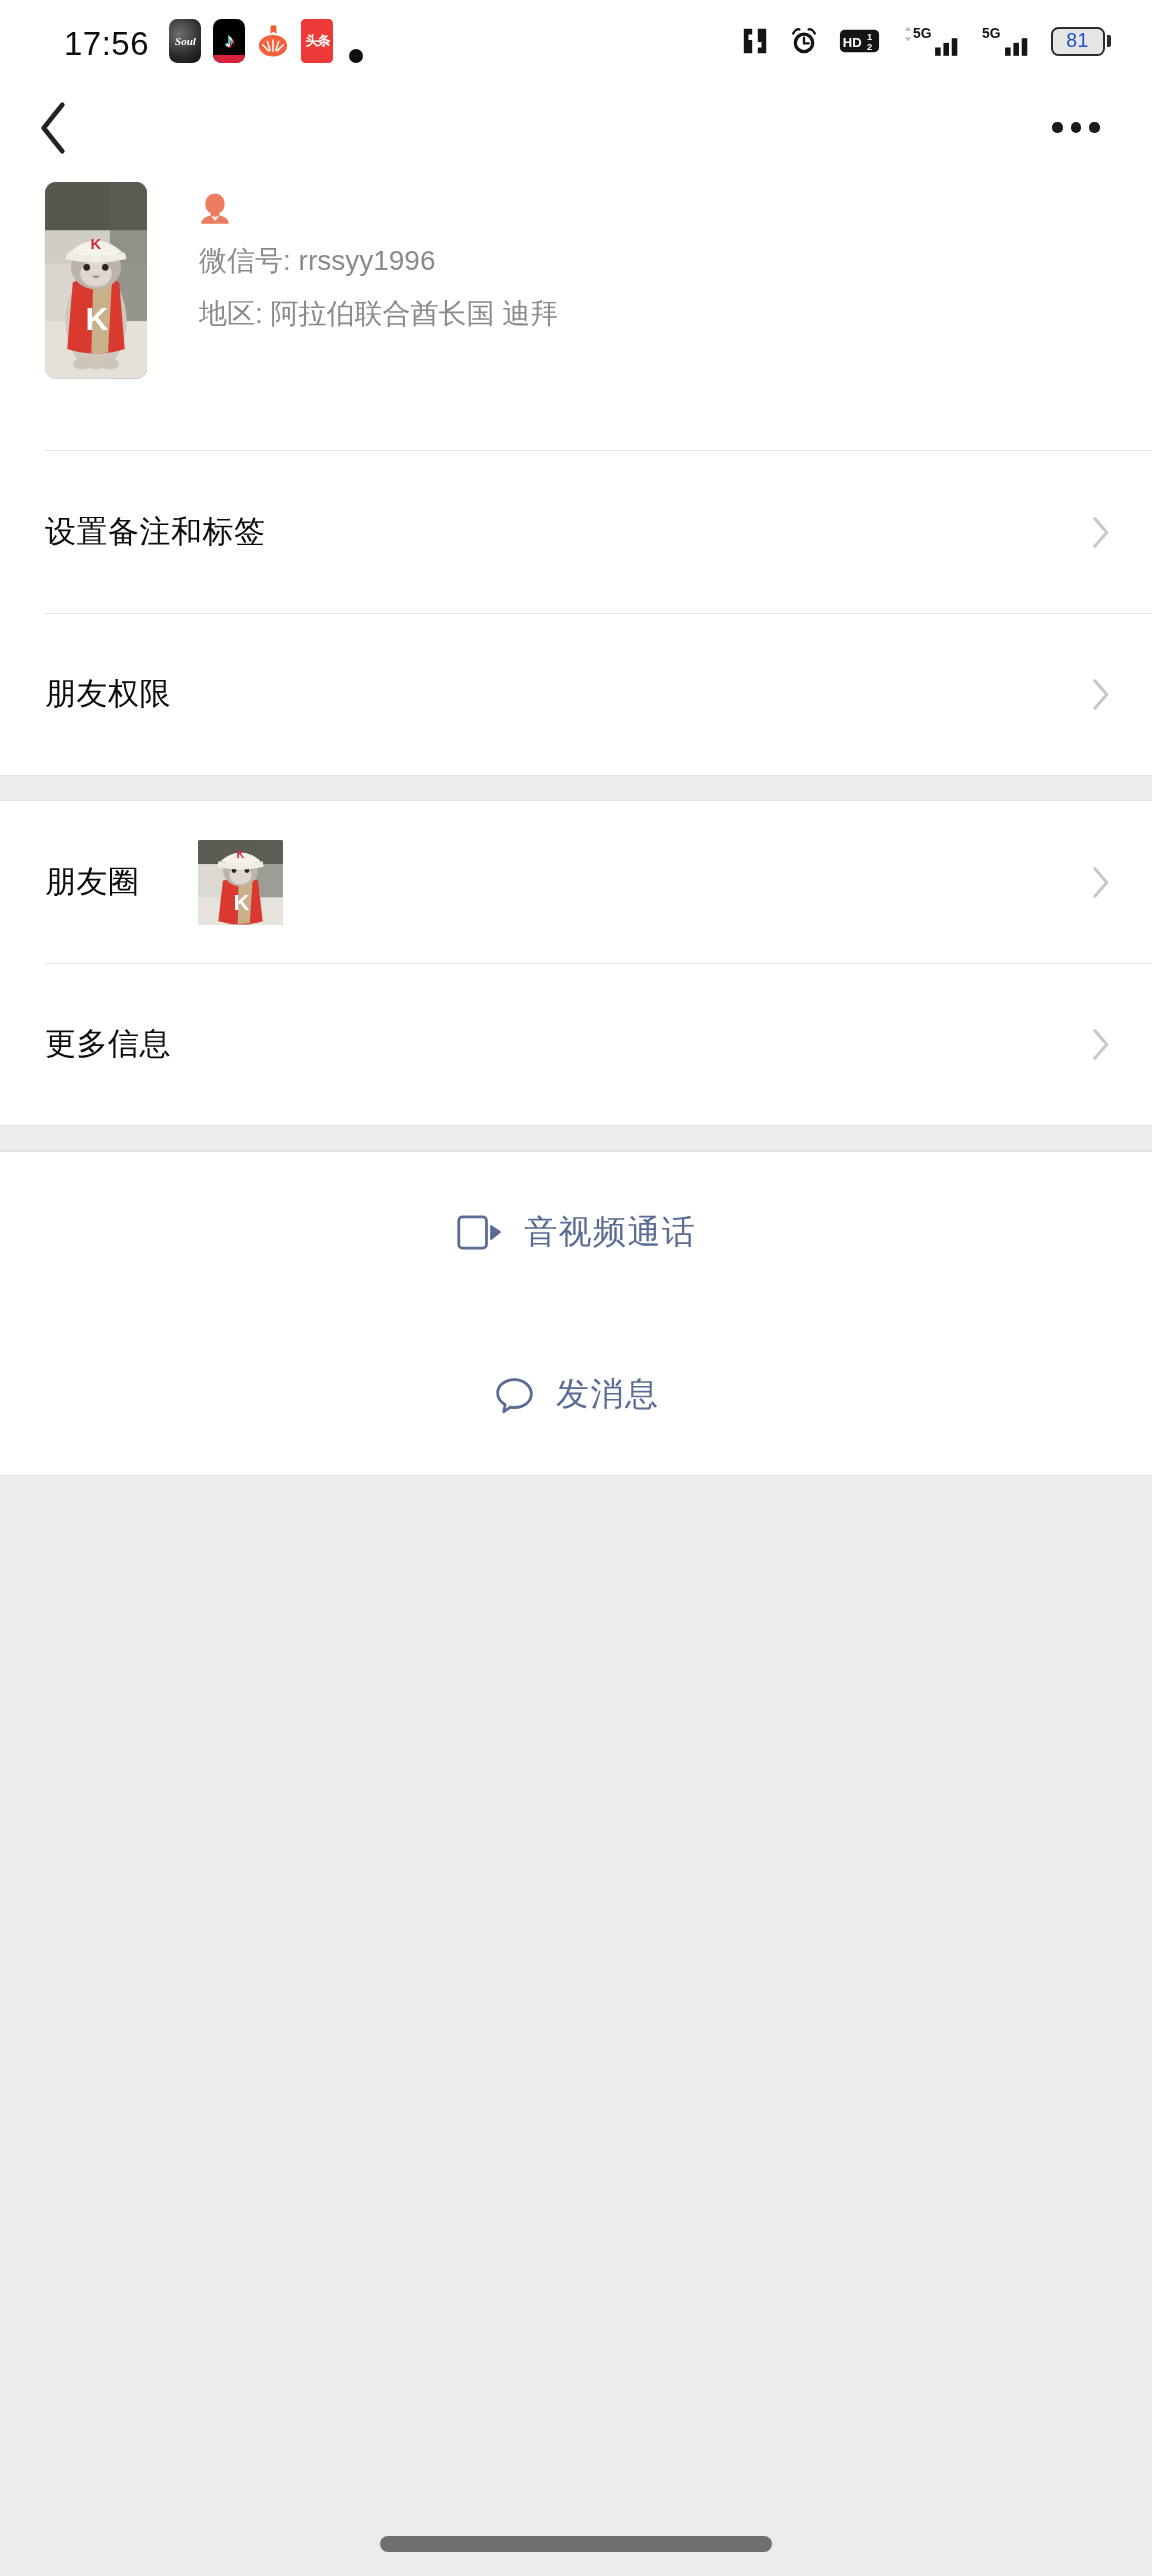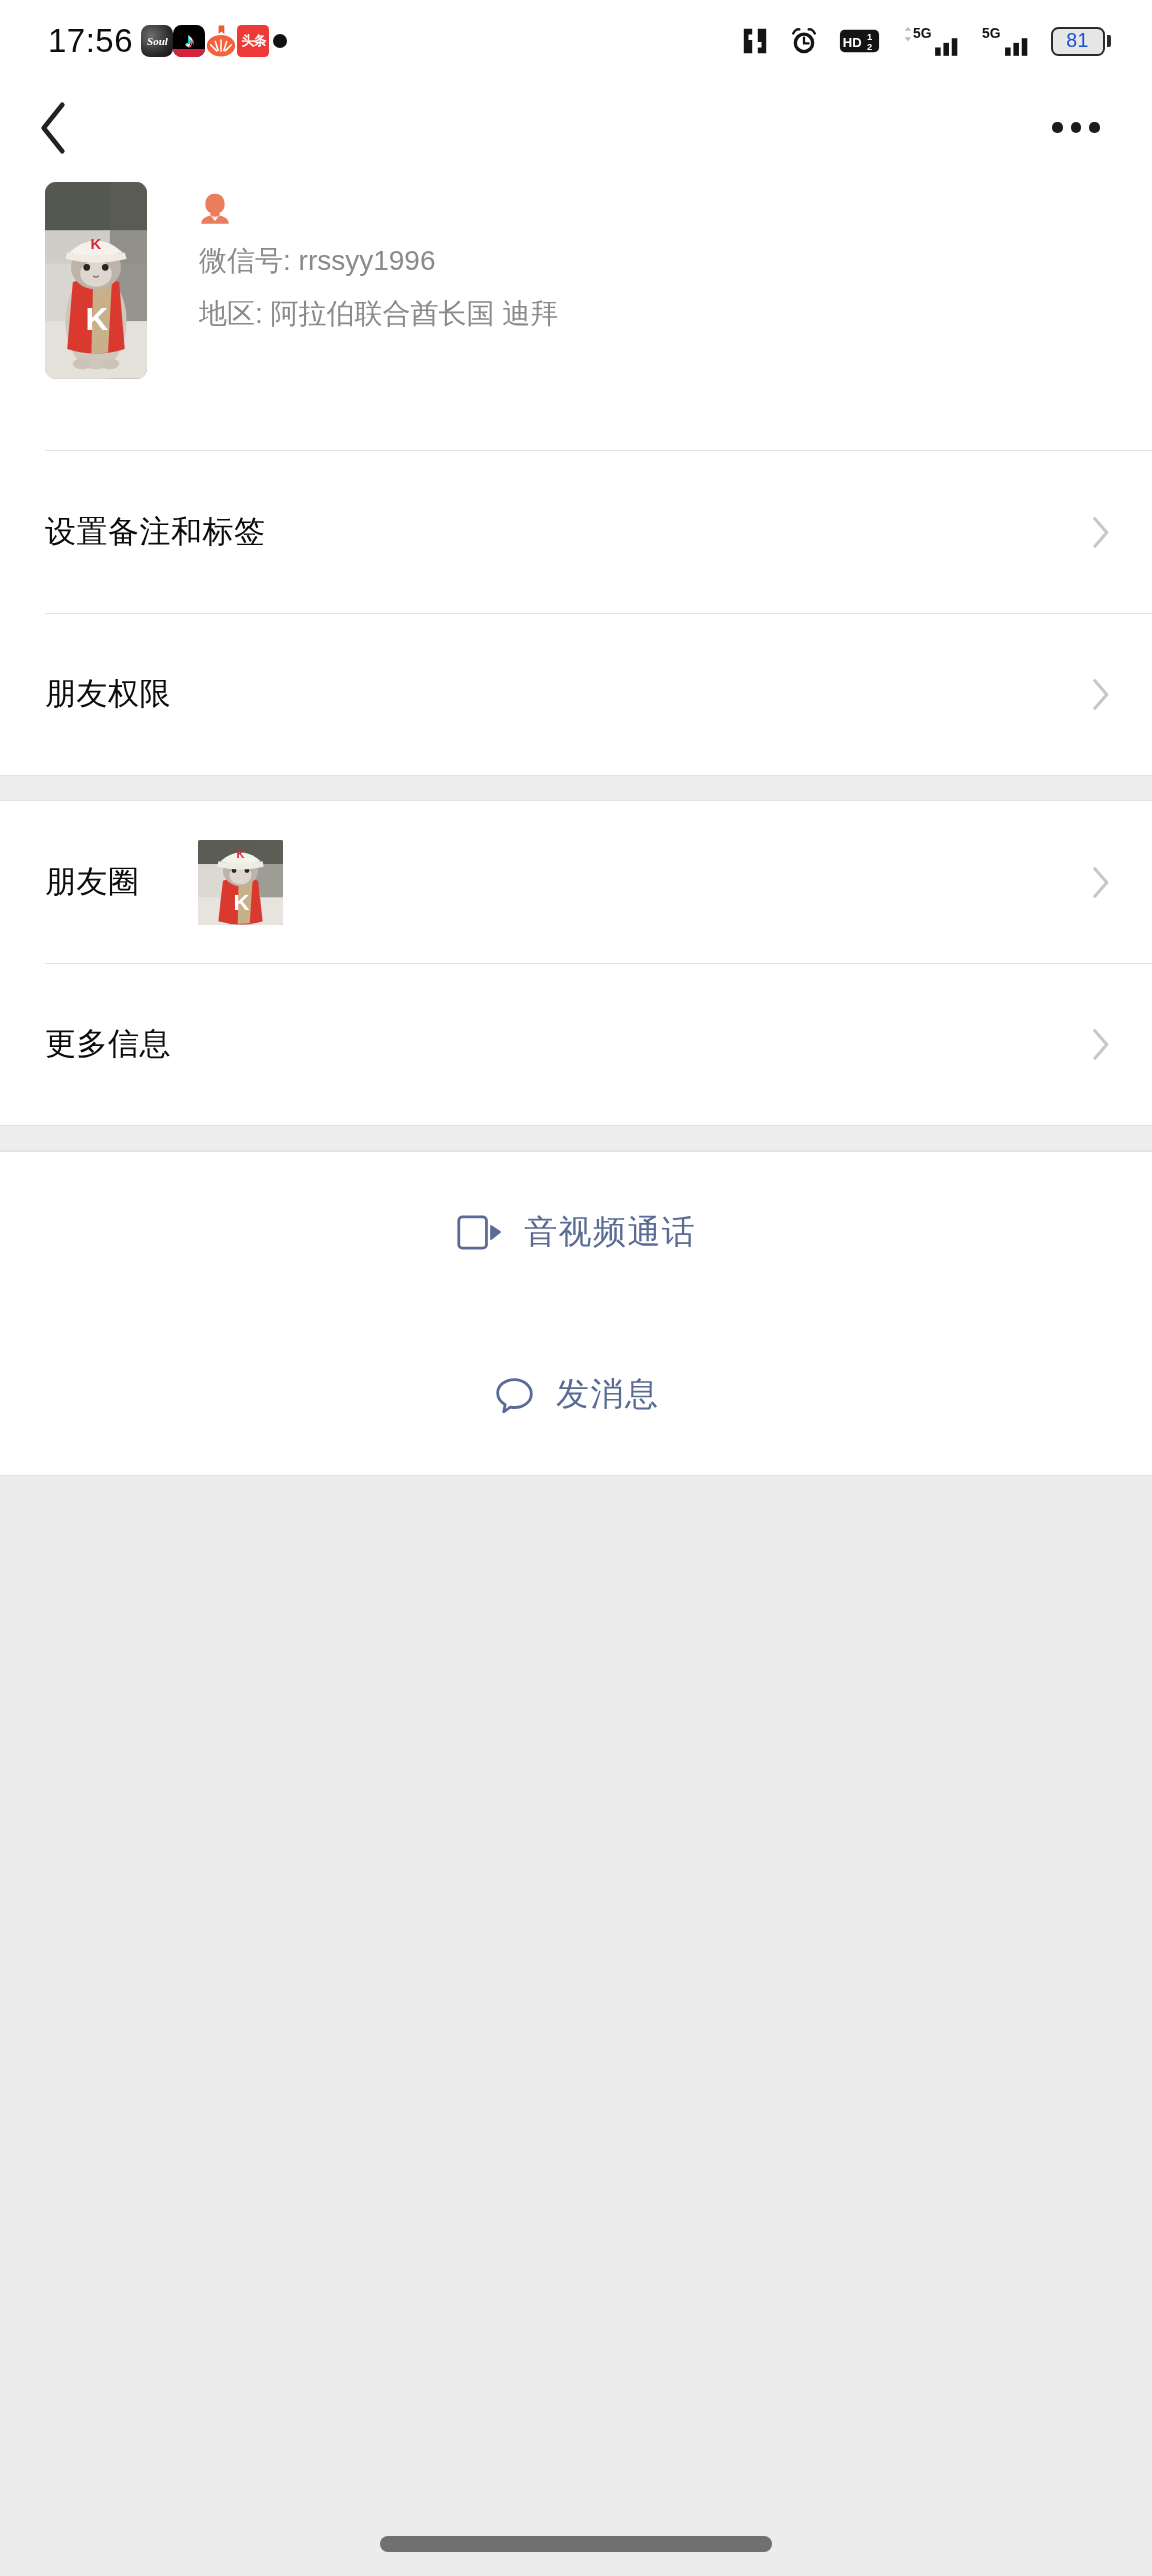--- a/index.html
+++ b/index.html
@@ -20,32 +20,34 @@
     height: 82px;
     display: flex;
     align-items: center;
     justify-content: space-between;
     padding: 0 41px 0 48px;
     box-sizing: border-box;
     background: #ffffff;
   }
   .sb-left {
     display: flex;
-    align-items: center;
+    align-items: flex-end;
+    gap: 12px;
+    margin-left: 16px;
   }
   .sb-clock {
     font-size: 33px;
     color: #0d0d0d;
     letter-spacing: 0.5px;
     font-weight: 400;
     margin-right: 8.4px;
   }
   .notif-icon {
     width: 32px;
-    height: 32px;
+    height: 44px;
     border-radius: 8.4px;
     display: flex;
     align-items: center;
     justify-content: center;
     font-size: 12px;
     color: #fff;
     overflow: hidden;
     position: relative;
     flex: none;
   }

